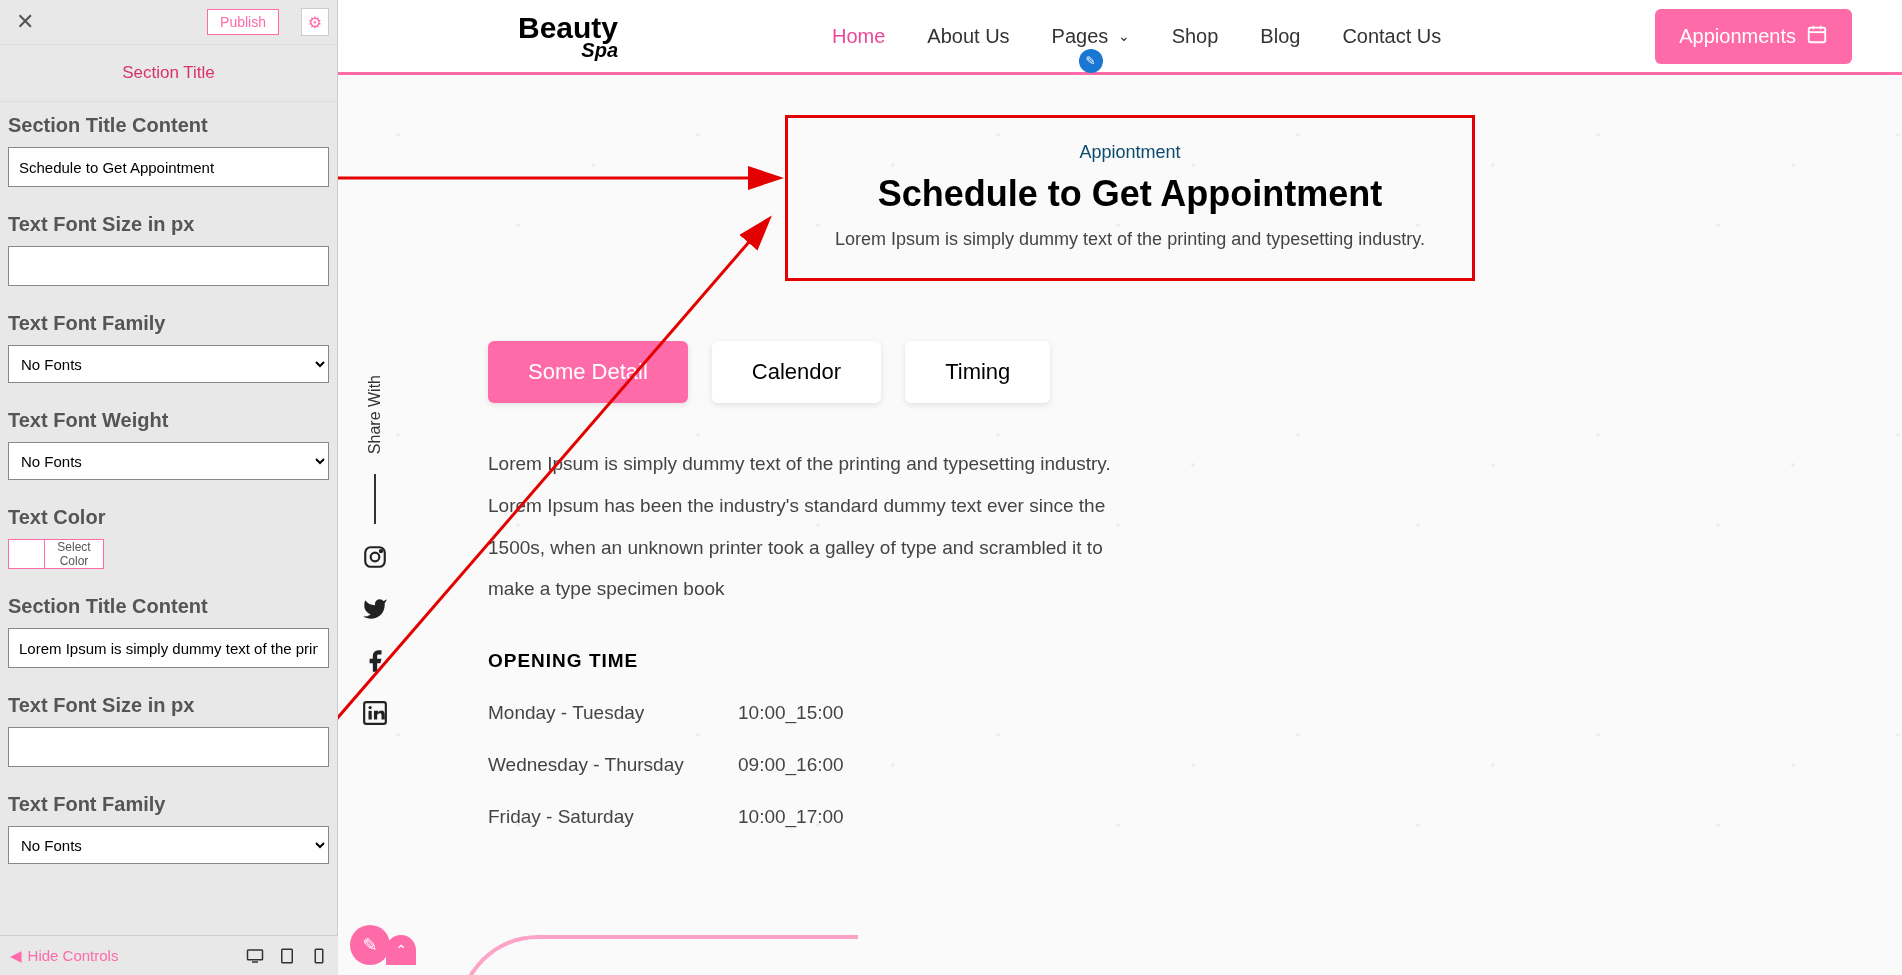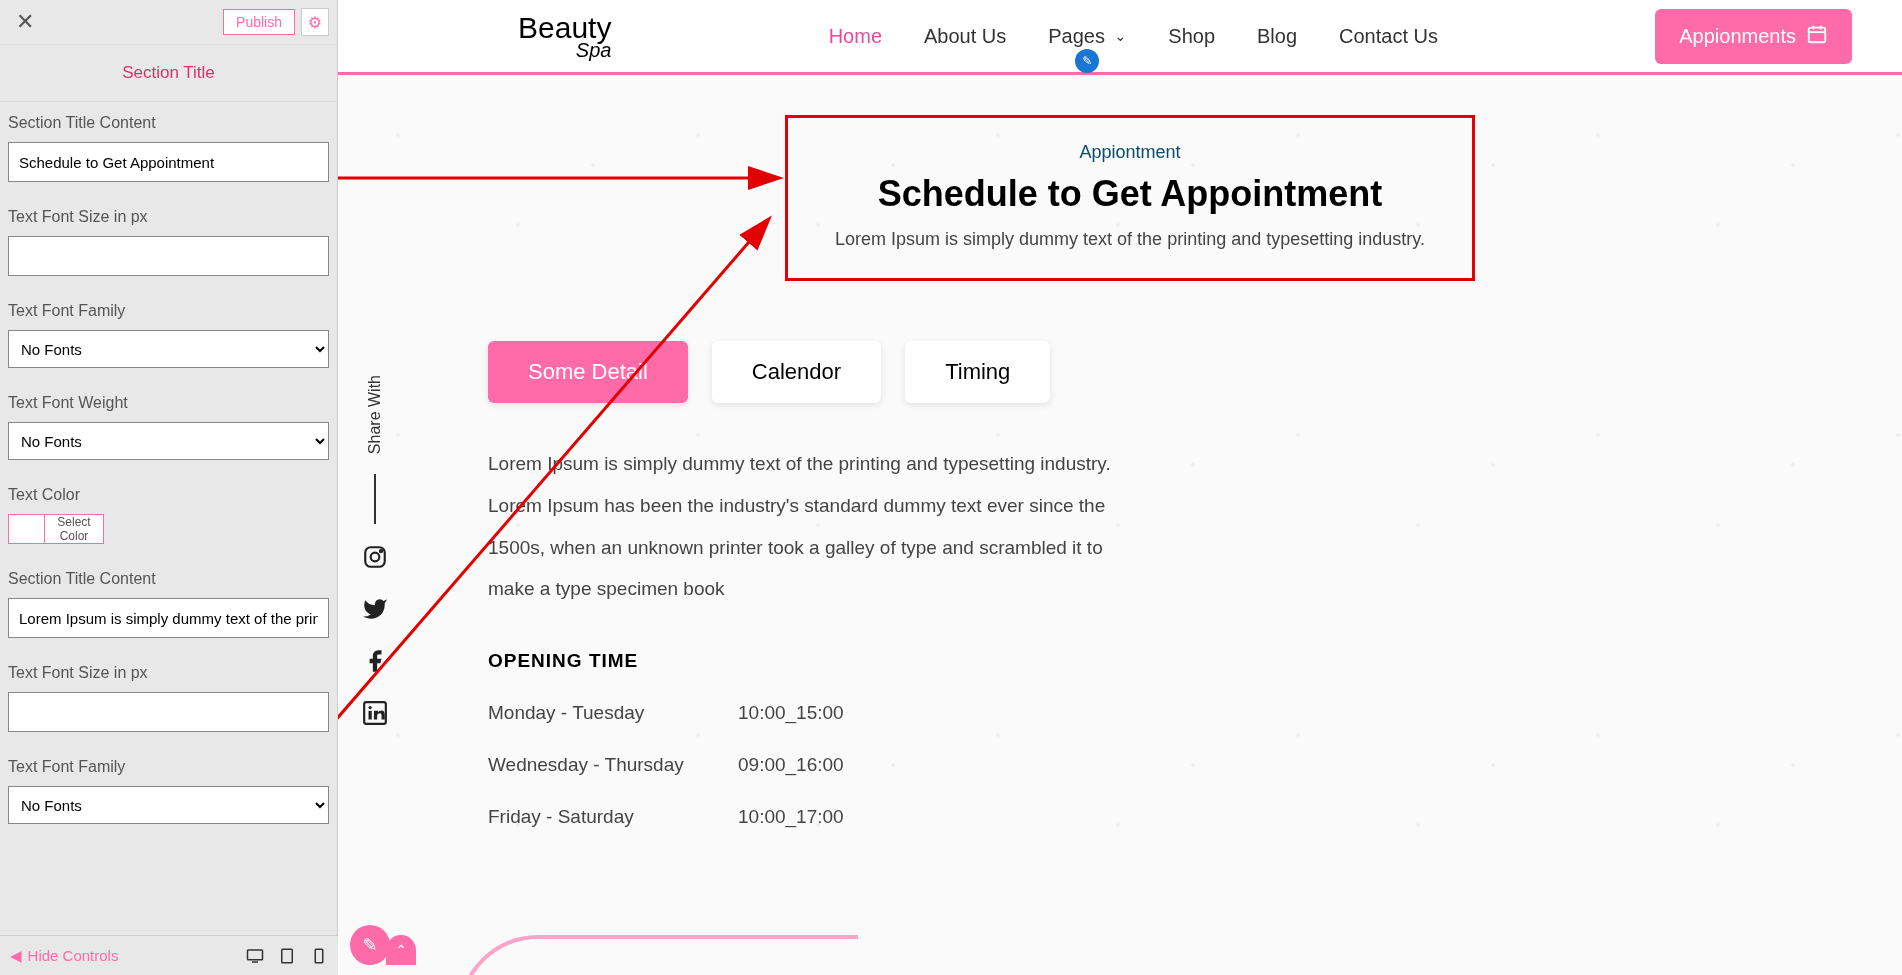--- a/index.html
+++ b/index.html
@@ -2,41 +2,41 @@
 <html><head>
 <meta charset="utf-8">
 <style>
 * { margin: 0; padding: 0; box-sizing: border-box; font-family: Arial, sans-serif; }
 body { width: 1902px; height: 975px; overflow: hidden; background: #fff; position: relative; }
 
 
 .sidebar { position: absolute; left: 0; top: 0; width: 338px; height: 975px; background: #e8e8e8; border-right: 1px solid #ccc; }
 .sidebar-top { height: 45px; display: flex; align-items: center; justify-content: space-between; padding: 0 8px; border-bottom: 1px solid #ddd; }
 .close-btn { font-size: 22px; cursor: pointer; color: #555; padding: 0 8px; }
-.top-right { display: flex; gap: 6px; align-items: center; }
+.top-right { display: flex; gap: 22px; align-items: center; }
 .publish-btn { border: 1px solid #ff6aa8; color: #ff6aa8; background: #fff; padding: 4px 12px; font-size: 14px; cursor: pointer; }
 .gear-btn { border: 1px solid #ccc; background: #fff; width: 28px; height: 28px; display: flex; align-items: center; justify-content: center; cursor: pointer; color: #ff6aa8; font-size: 16px; }
 .section-title-tab { text-align: center; padding: 18px 0; color: #d6336c; font-size: 17px; border-bottom: 1px solid #ddd; }
 .sidebar-content { padding: 12px 8px; height: calc(100% - 140px); overflow-y: auto; }
 .control-group { margin-bottom: 26px; }
-.control-label { font-size: 16px; color: #555; margin-bottom: 10px; display: block; }
+.control-label { font-size: 20px; color: #555; margin-bottom: 10px; display: block; font-weight: bold; }
 .control-input { width: 100%; height: 40px; border: 1px solid #888; background: #fff; padding: 0 10px; font-size: 15px; }
 .control-select { width: 100%; height: 38px; border: 1px solid #888; background: #fff; padding: 0 8px; font-size: 15px; }
 .color-picker-row { display: flex; border: 1px solid #ff6aa8; width: 96px; justify-content: center; }
 .color-swatch { width: 36px; height: 28px; background: #fff; border-right: 1px solid #ff6aa8; }
 .select-color-btn { flex: 1; font-size: 12px; background: #fff; border: none; cursor: pointer; color: #555; }
 .sidebar-bottom { position: absolute; bottom: 0; left: 0; width: 338px; height: 40px; background: #e8e8e8; border-top: 1px solid #ccc; display: flex; align-items: center; justify-content: space-between; padding: 0 10px; }
 .hide-controls { color: #ff6aa8; font-size: 15px; display: flex; align-items: center; gap: 6px; cursor: pointer; }
 .device-icons { display: flex; gap: 14px; }
 .device-icon { width: 18px; height: 18px; cursor: pointer; color: #333; }
 
 
 .main { position: absolute; left: 338px; top: 0; width: 1564px; height: 975px; background: #fff; }
 .header { height: 75px; display: flex; align-items: center; justify-content: space-between; padding: 0 50px 0 180px; border-bottom: 3px solid #ff6aa8; }
-.logo { font-family: 'Brush Script MT', cursive; font-size: 30px; font-weight: normal; line-height: 0.9; }
+.logo { font-family: 'Brush Script MT', cursive; font-size: 30px; font-weight: bold; line-height: 0.9; }
 .logo-sub { font-size: 20px; display: block; text-align: right; font-style: italic; }
 .nav { display: flex; gap: 42px; align-items: center; }
 .nav-item { font-size: 20px; color: #333; cursor: pointer; position: relative; }
 .nav-item.active { color: #ec4899; }
 .nav-dropdown::after { content: '⌄'; margin-left: 4px; font-size: 14px; position: relative; top: -2px; }
 .edit-badge { position: absolute; top: 24px; left: 50%; transform: translateX(-50%); width: 24px; height: 24px; background: #1976d2; border-radius: 50%; display: flex; align-items: center; justify-content: center; color: #fff; font-size: 12px; }
 .appointment-btn { background: #ff6aa8; color: #fff; border: none; padding: 14px 24px; font-size: 20px; border-radius: 6px; cursor: pointer; display: flex; align-items: center; gap: 10px; }
 
 
 .content { position: relative; background: #fafafa; height: calc(100% - 75px); padding: 40px 60px 0 80px; }

